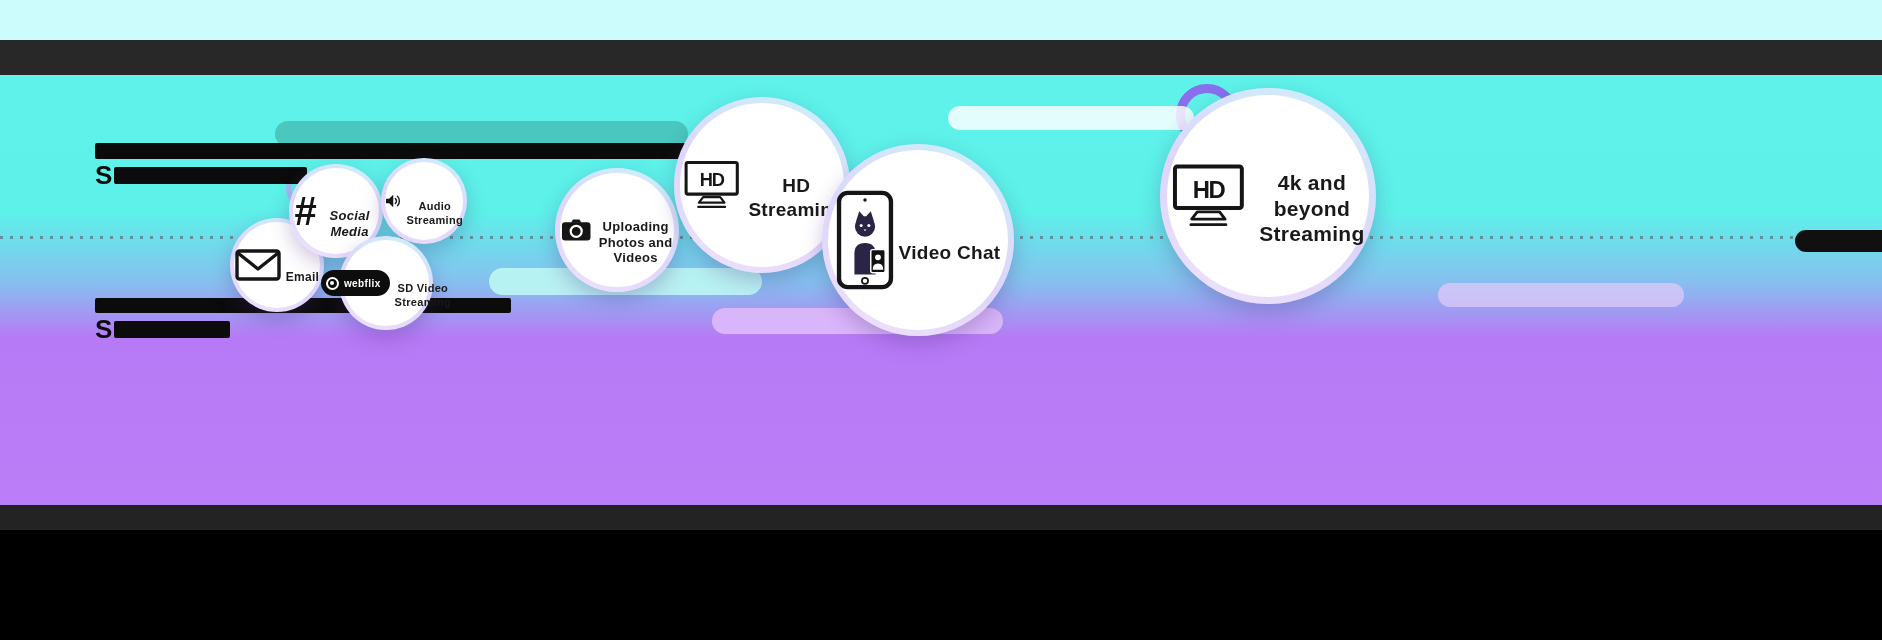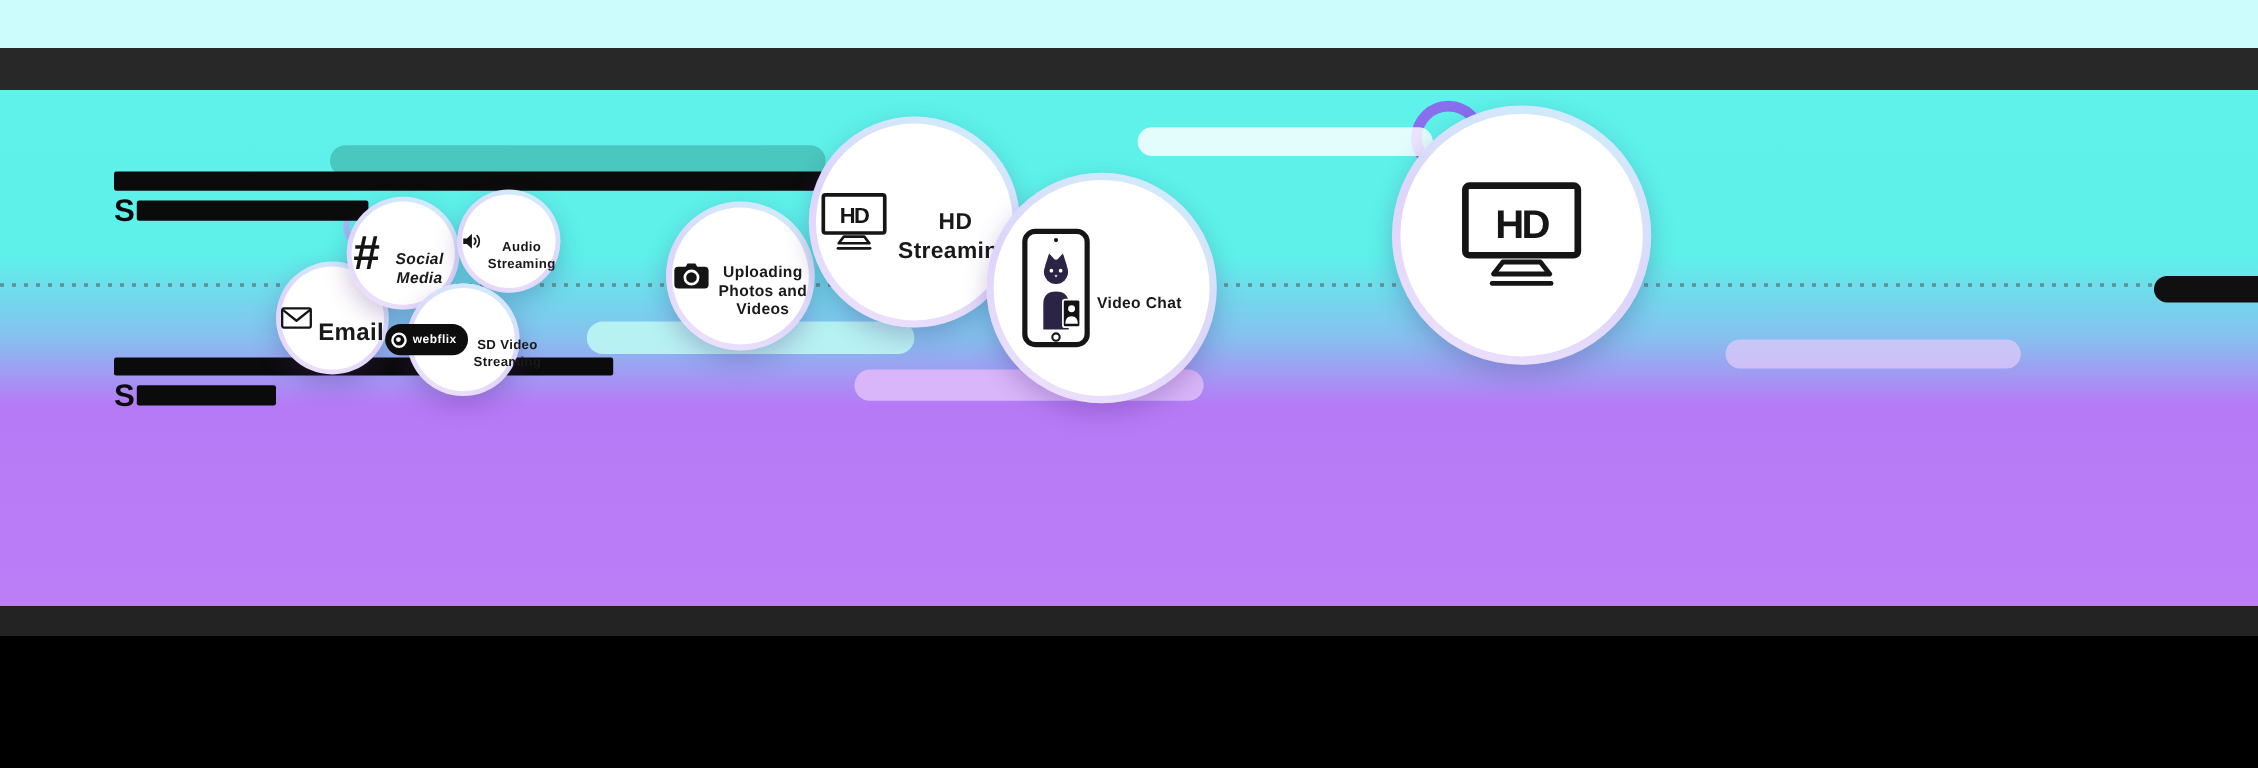--- a/index.html
+++ b/index.html
@@ -52,27 +52,27 @@
   .email {left:230px;top:218px;width:94px;height:94px;padding:4px;}
   .social{left:289px;top:164px;width:94px;height:94px;padding:4px;}
   .audio {left:381px;top:158px;width:86px;height:86px;padding:4px;}
   .sd    {left:339px;top:236px;width:94px;height:94px;padding:4px;}
   .upload{left:555px;top:168px;width:124px;height:124px;padding:5px;}
   .hd    {left:674px;top:97px;width:176px;height:176px;padding:6px;}
   .video {left:822px;top:144px;width:192px;height:192px;padding:6px;}
   .fourk {left:1160px;top:88px;width:216px;height:216px;padding:7px;}
 
   .bl{font-weight:700;color:#191919;letter-spacing:.3px;line-height:1.22;margin-top:25px;}
-  .bl-email {font-size:20px;text-align:right;}
+  .bl-email {font-size:12px;text-align:right;}
   .bl-social{font-size:13px;width:56px;font-style:italic;}
   .bl-audio {font-size:11px;width:64px;}
   .bl-sd    {font-size:11px;width:76px;font-weight:800;}
   .bl-upload{font-size:13px;width:118px;font-weight:800;}
   .bl-hd    {font-size:19px;width:110px;}
-  .bl-video {font-size:13px;}
+  .bl-video {font-size:19px;}
   .bl-fourk {font-size:21px;width:160px;}
 
   .hash{font-size:40px;font-weight:800;line-height:.9;color:#141414;}
 
   .webflix{height:26px;background:#0d0d0d;border-radius:13px;display:flex;align-items:center;gap:5px;padding:0 9px 0 5px;}
   .wfx-ring{width:13px;height:13px;border-radius:50%;border:2px solid #fff;display:grid;place-items:center;box-sizing:border-box;}
   .wfx-ring::after{content:"";width:4px;height:4px;background:#fff;border-radius:50%;}
   .wfx-text{color:#fff;font-size:10px;font-weight:700;letter-spacing:.4px;}
 </style>
 </head>
@@ -196,16 +196,17 @@
   </div>
 
   <div class="bubble fourk">
     <div class="bubble-in">
       <svg width="116" height="92" viewBox="0 0 104 82">
         <rect x="10" y="4" width="84" height="52" rx="3" fill="#fff" stroke="#151515" stroke-width="5"></rect>
         <text x="52" y="43" text-anchor="middle" font-size="30" font-weight="800" letter-spacing="-2" fill="#151515" font-family="'Liberation Sans',sans-serif">HD</text>
         <path d="M38 61 H66 L73 70 H31 Z" fill="none" stroke="#151515" stroke-width="3.6" stroke-linejoin="round"></path>
         <line x1="30" y1="77" x2="74" y2="77" stroke="#151515" stroke-width="3.6" stroke-linecap="round"></line>
       </svg>
+      <div class="bl bl-fourk">4k and beyond Streaming</div>
     </div>
   </div>
 
 </div>
 
 </body></html>

